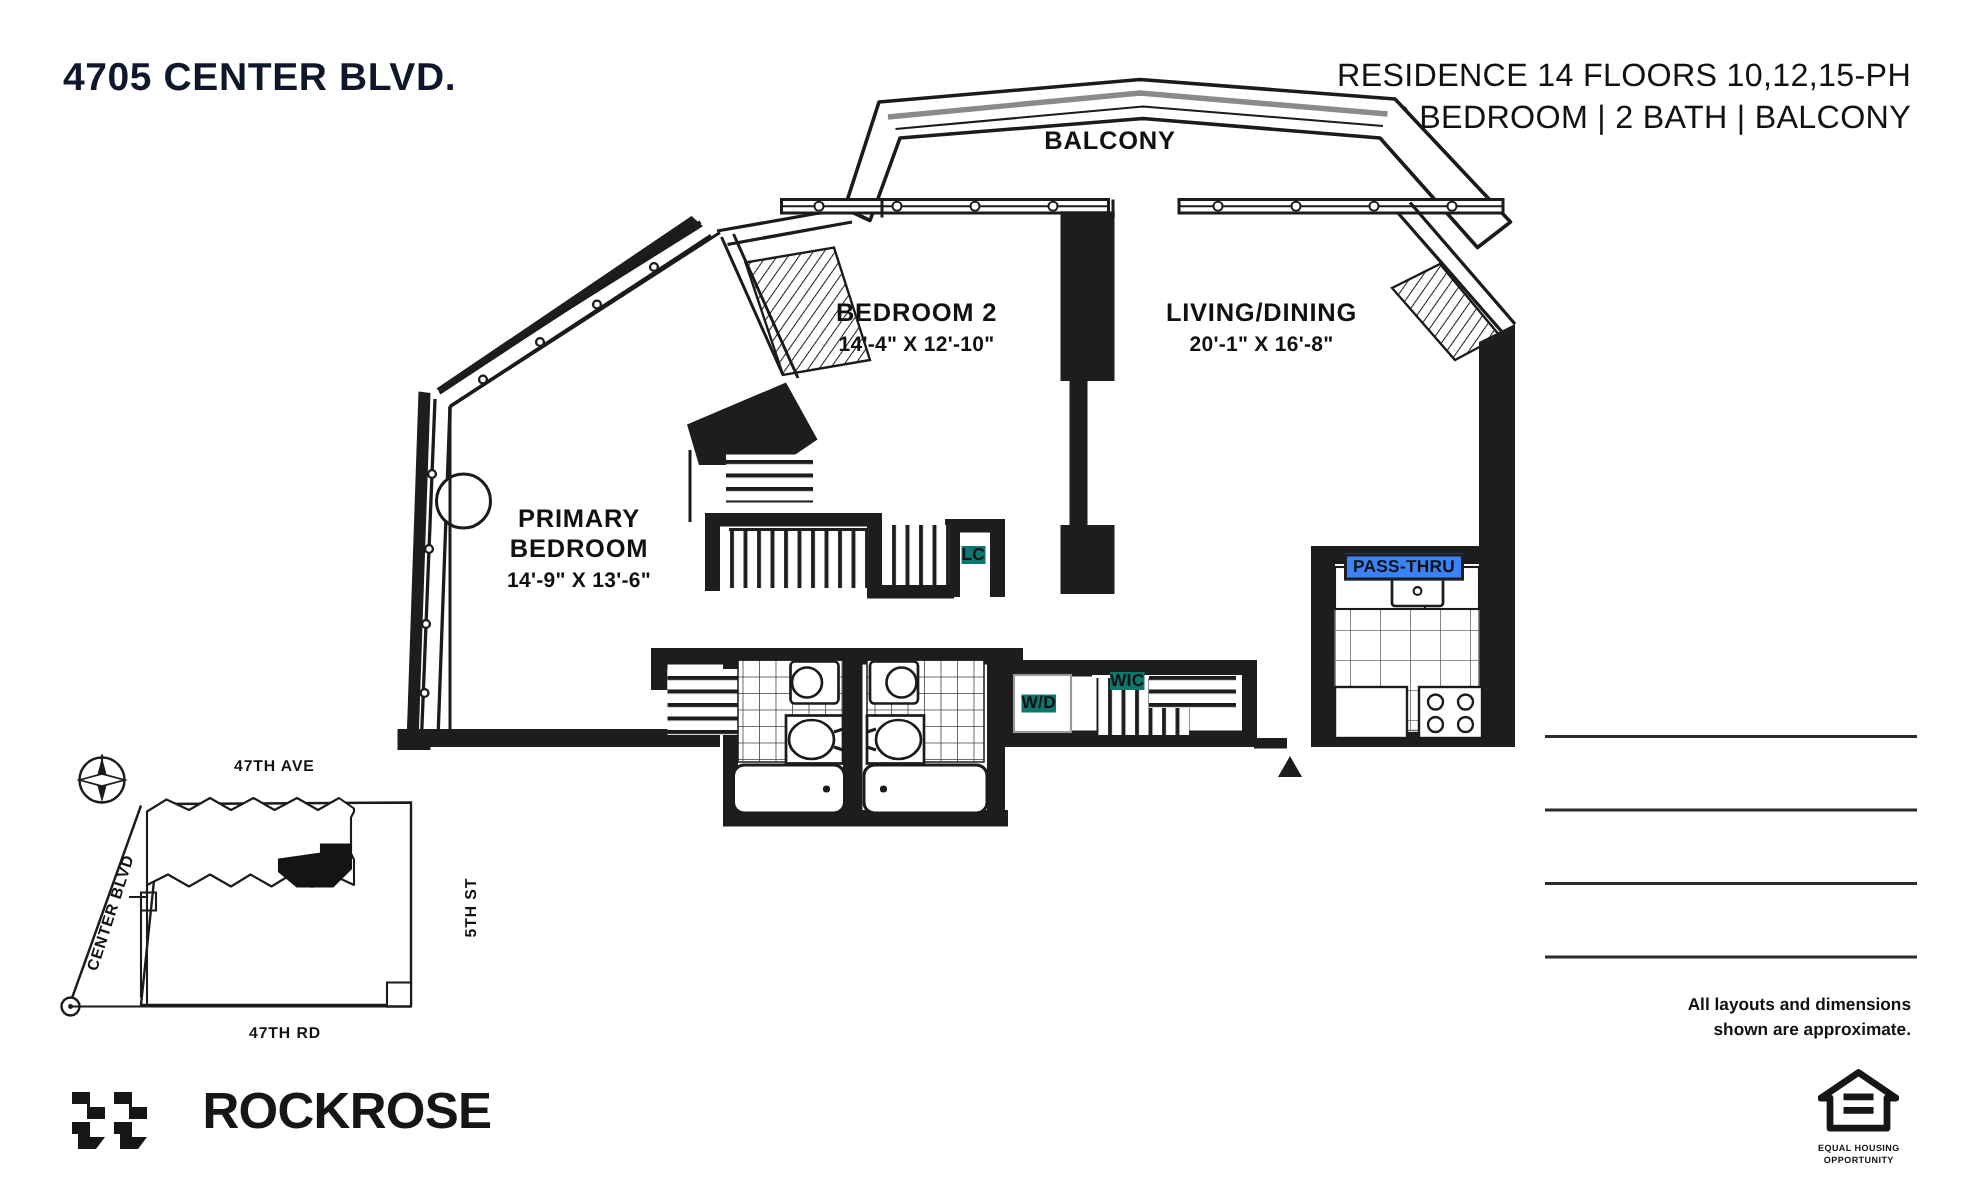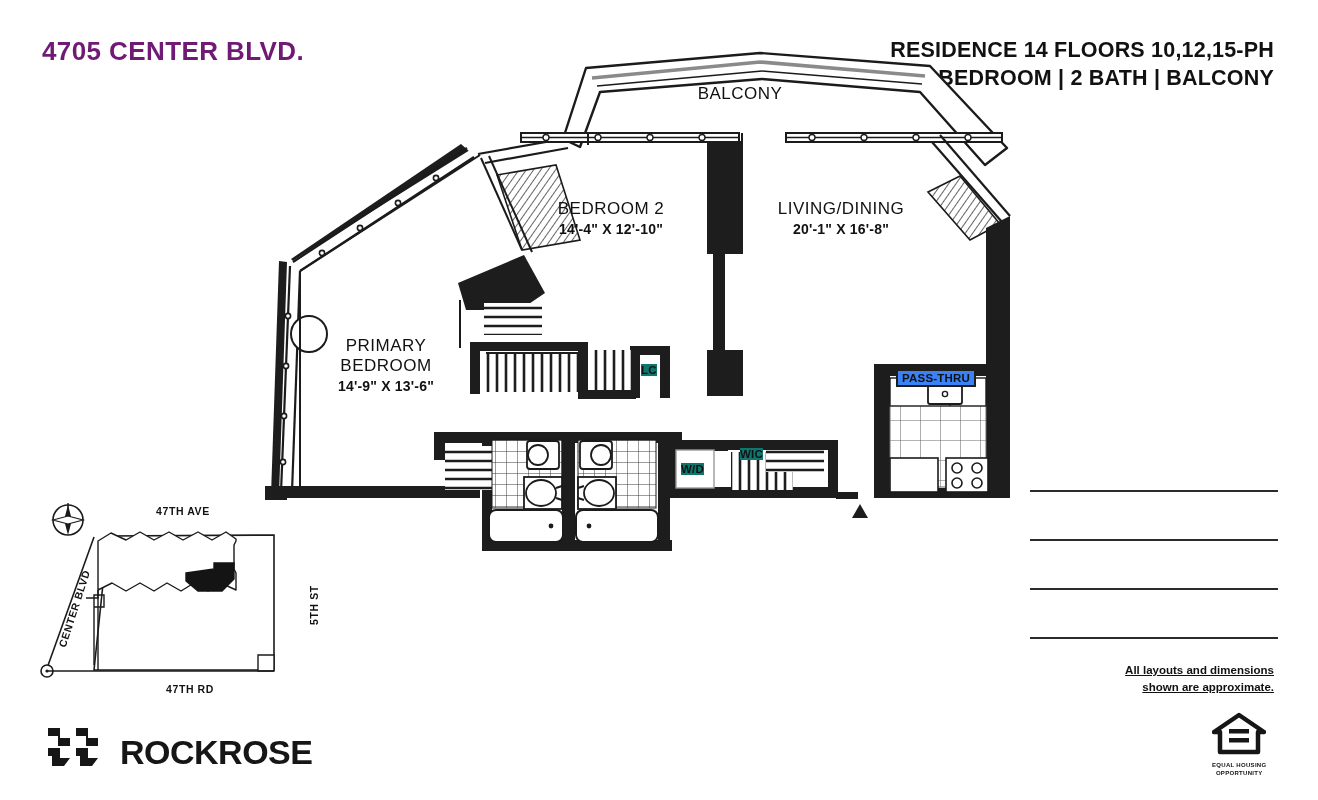--- a/index.html
+++ b/index.html
@@ -17,46 +17,46 @@
   }
   .page { position: absolute; inset: 0; }
 
   
   .addr-title {
     position: absolute;
     left: 42px; top: 36px;
     font-size: 26px;
     font-weight: bold;
     letter-spacing: 0.4px;
-    color: #701a75;
+    color: #0f172a;
   }
   .res-block {
     position: absolute;
     right: 44px; top: 36px;
     text-align: right;
     font-size: 21.5px;
-    font-weight: bold;
+    font-weight: normal;
     line-height: 1.32;
     letter-spacing: 0.2px;
     color: #111;
   }
 
   
   .plan-svg { position: absolute; left: 0; top: 0; }
 
   
   .room-label {
     position: absolute;
     text-align: center;
     color: #111;
     white-space: nowrap;
   }
   .room-label .rname {
     font-size: 17px;
-    font-weight: normal;
+    font-weight: bold;
     letter-spacing: 0.5px;
     line-height: 1.18;
   }
   .room-label .rdim {
     font-size: 14px;
     font-weight: bold;
     letter-spacing: 0.2px;
     margin-top: 2px;
   }
   .tiny-label {
@@ -91,25 +91,24 @@
     margin-bottom: 47px;
   }
   .disclaimer {
     position: absolute;
     right: 44px; top: 662px;
     text-align: right;
     font-size: 11.5px;
     font-weight: bold;
     line-height: 1.5;
     color: #111;
-    text-decoration: underline;
-  }
-
-  
-  .rockrose { position: absolute; left: 46px; top: 722px; display: flex; align-items: flex-end; gap: 16px; }
+  }
+
+  
+  .rockrose { position: absolute; left: 46px; top: 722px; display: flex; align-items: flex-start; gap: 31px; }
   .rockrose-word {
     font-size: 34px;
     font-weight: bold;
     letter-spacing: -0.5px;
     color: #161616;
   }
   .eho { position: absolute; left: 1212px; top: 712px; text-align: center; }
   .eho-text {
     font-size: 6px;
     font-weight: bold;

